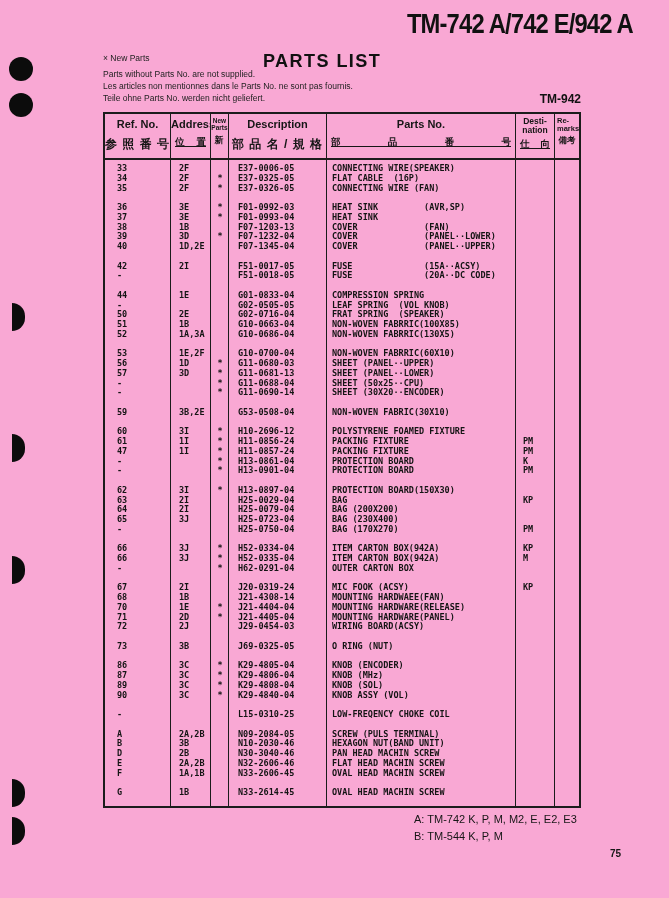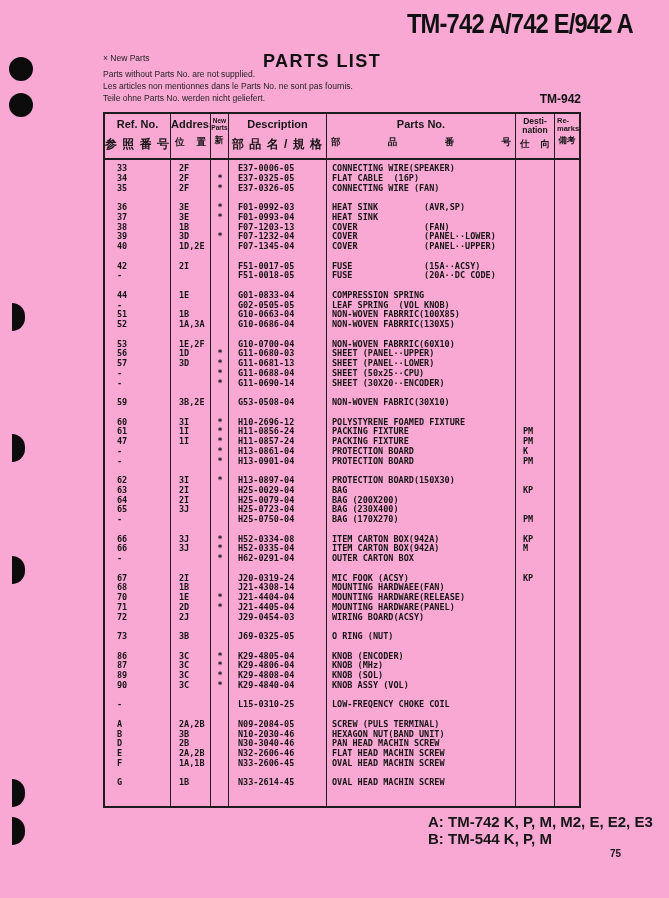--- a/index.html
+++ b/index.html
@@ -30,21 +30,21 @@
   .ptable{position:absolute;left:103px;top:112px;width:478px;height:696px;
     border:2px solid #1c1c1c;box-sizing:border-box;background:transparent;}
   .thead{display:grid;grid-template-columns:66px 40px 18px 98px 189px 39px 1fr;
     height:44px;border-bottom:2px solid #1c1c1c;}
   .th{border-right:1px solid #1c1c1c;position:relative;font-weight:bold;color:#161616;
     text-align:center;overflow:hidden;}
   .th:last-child{border-right:none;}
   .th .en{font-size:11px;margin-top:5px;line-height:10px;}
   .th .en2{font-size:9px;line-height:10px;}
   .th .jp{font-size:12px;margin-top:7px;letter-spacing:1px;}
-  .th .jp-j{font-size:9.5px;margin-top:7px;padding:0 4px;text-align:justify;text-align-last:justify;}
+  .th .jp-j{font-size:9.5px;margin-top:7px;padding:0 4px;text-align:justify;text-align-last:justify;text-decoration:underline;}
   .th-new .en{font-size:6.5px;margin-top:3px;line-height:7px;}
   .th-new .en2{font-size:6.5px;line-height:7px;}
   .th-new .jp{font-size:9px;margin-top:3px;}
   .th-dest .en{font-size:8.5px;margin-top:3px;line-height:9px;}
   .th-dest .en2{font-size:8.5px;line-height:9px;}
   .th-dest .jp-j{margin-top:3px;}
   .th-rem .en{font-size:7.5px;margin-top:3px;line-height:8px;text-align:left;padding-left:2px;}
   .th-rem .en2{font-size:7.5px;line-height:8px;text-align:left;padding-left:2px;}
   .th-rem .jp{font-size:8.5px;margin-top:2px;letter-spacing:0;}
   .tbody{position:relative;height:648px;padding-top:4px;box-sizing:border-box;}
@@ -53,21 +53,21 @@
   .line{display:grid;grid-template-columns:66px 40px 18px 98px 189px 39px 1fr;height:9.75px;}
   .c{font-family:"DejaVu Sans Mono","Liberation Mono",monospace;font-weight:bold;
      font-size:8.5px;line-height:9.75px;color:#141414;white-space:pre;overflow:visible;}
   .c-ref{padding-left:12px;}
   .c-addr{padding-left:8px;}
   .c-mark{text-align:center;}
   .c-parts{padding-left:9px;}
   .c-desc{padding-left:5px;}
   .c-dest{padding-left:7px;}
   
-  .footnote{position:absolute;left:428px;font-size:15px;font-weight:bold;color:#161616;white-space:nowrap;}
+  .footnote{position:absolute;left:414px;font-size:11px;font-weight:normal;color:#161616;white-space:nowrap;}
   .fa{top:813px}.fb{top:830px}
   .page-number{position:absolute;top:848px;left:610px;font-size:10px;font-weight:bold;color:#161616;}
 </style>
 </head>
 <body>
 
 <div class="page">
 
   <div class="hole-full" style="left:9px;top:57px;"></div>
   <div class="hole-full" style="left:9px;top:93px;"></div>
@@ -220,20 +220,28 @@
           </div>
           <div class="line">
             <span class="c c-ref">-</span>
             <span class="c c-addr"></span>
             <span class="c c-mark"></span>
             <span class="c c-parts">G02-0505-05</span>
             <span class="c c-desc">LEAF SPRING  (VOL KNOB)</span>
             <span class="c c-dest"></span>
           </div>
           <div class="line">
+            <span class="c c-ref">50</span>
+            <span class="c c-addr">2E</span>
+            <span class="c c-mark"></span>
+            <span class="c c-parts">G02-0716-04</span>
+            <span class="c c-desc">FRAT SPRING  (SPEAKER)</span>
+            <span class="c c-dest"></span>
+          </div>
+          <div class="line">
             <span class="c c-ref">51</span>
             <span class="c c-addr">1B</span>
             <span class="c c-mark"></span>
             <span class="c c-parts">G10-0663-04</span>
             <span class="c c-desc">NON-WOVEN FABRRIC(100X85)</span>
             <span class="c c-dest"></span>
           </div>
           <div class="line">
             <span class="c c-ref">52</span>
             <span class="c c-addr">1A,3A</span>
@@ -372,21 +380,21 @@
             <span class="c c-mark"></span>
             <span class="c c-parts">H25-0750-04</span>
             <span class="c c-desc">BAG (170X270)</span>
             <span class="c c-dest">PM</span>
           </div>
           <div class="line"></div>
           <div class="line">
             <span class="c c-ref">66</span>
             <span class="c c-addr">3J</span>
             <span class="c c-mark">*</span>
-            <span class="c c-parts">H52-0334-08</span>
+            <span class="c c-parts">H52-0334-04</span>
             <span class="c c-desc">ITEM CARTON BOX(942A)</span>
             <span class="c c-dest">KP</span>
           </div>
           <div class="line">
             <span class="c c-ref">66</span>
             <span class="c c-addr">3J</span>
             <span class="c c-mark">*</span>
             <span class="c c-parts">H52-0335-04</span>
             <span class="c c-desc">ITEM CARTON BOX(942A)</span>
             <span class="c c-dest">M</span>

